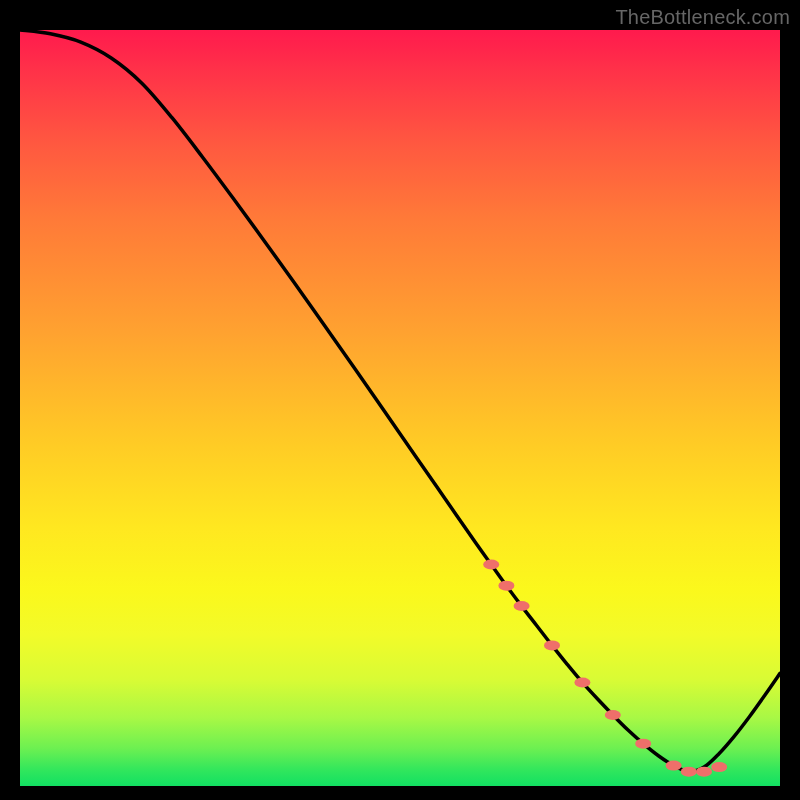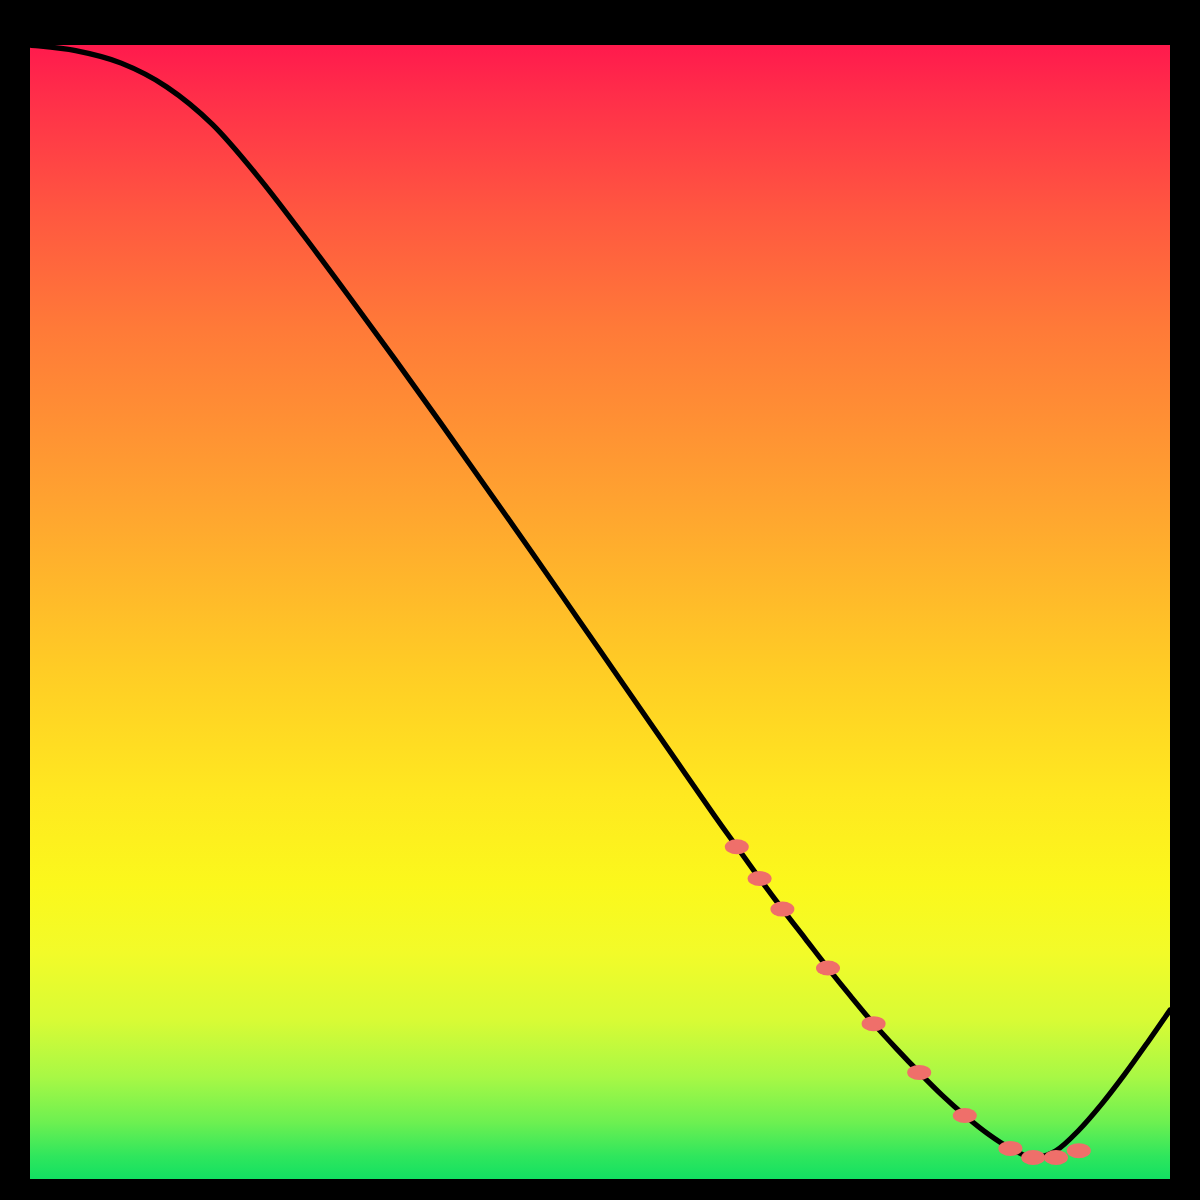--- a/index.html
+++ b/index.html
@@ -53,20 +53,21 @@
     left: 0;
     width: 100%;
     height: 100%;
     pointer-events: none;
   }
 </style>
 </head>
 <body>
 
 <div class="stage">
+  <div class="watermark">TheBottleneck.com</div>
   <div class="plot" id="plot" style="left: 20px; top: 30px; width: 760px; height: 756px;">
     <svg class="curve" id="curve-svg" preserveAspectRatio="none" viewBox="0 0 760 756">
         <path d="M 0 0 C 5.07 0.63, 20.27 1.76, 30.40 3.78 C 40.53 5.80, 50.67 8.06, 60.80 12.10 C 70.93 16.13, 81.07 21.17, 91.20 27.97 C 101.33 34.78, 111.47 42.97, 121.60 52.92 C 131.73 62.87, 141.87 75.35, 152.00 87.70 C 162.13 100.04, 172.27 113.65, 182.40 127.01 C 192.53 140.36, 202.67 154.10, 212.80 167.83 C 222.93 181.57, 233.07 195.43, 243.20 209.41 C 253.33 223.40, 263.47 237.51, 273.60 251.75 C 283.73 265.99, 293.87 280.48, 304.00 294.84 C 314.13 309.20, 324.27 323.44, 334.40 337.93 C 344.53 352.42, 354.67 367.16, 364.80 381.78 C 374.93 396.40, 385.07 411.01, 395.20 425.63 C 405.33 440.24, 415.47 454.86, 425.60 469.48 C 435.73 484.09, 448.40 502.49, 456.00 513.32 C 463.60 524.16, 466.13 527.44, 471.20 534.49 C 476.27 541.55, 481.33 548.73, 486.40 555.66 C 491.47 562.59, 496.53 569.39, 501.60 576.07 C 506.67 582.75, 511.73 589.18, 516.80 595.73 C 521.87 602.28, 526.93 608.96, 532.00 615.38 C 537.07 621.81, 542.13 628.11, 547.20 634.28 C 552.27 640.46, 557.33 646.63, 562.40 652.43 C 567.47 658.22, 572.53 663.64, 577.60 669.06 C 582.67 674.48, 587.73 679.77, 592.80 684.94 C 597.87 690.10, 602.93 695.27, 608.00 700.06 C 613.07 704.84, 618.13 709.38, 623.20 713.66 C 628.27 717.95, 633.33 722.11, 638.40 725.76 C 643.47 729.41, 648.53 732.94, 653.60 735.59 C 658.67 738.23, 663.73 741.38, 668.80 741.64 C 673.87 741.89, 678.93 740.12, 684.00 737.10 C 689.07 734.08, 694.13 728.66, 699.20 723.49 C 704.27 718.33, 709.33 712.28, 714.40 706.10 C 719.47 699.93, 724.53 693.25, 729.60 686.45 C 734.67 679.64, 739.73 672.46, 744.80 665.28 C 749.87 658.10, 757.47 647.01, 760.00 643.36" fill="none" stroke="#000000" stroke-width="3.5" stroke-linecap="round" stroke-linejoin="round"></path>
         <ellipse cx="471.20" cy="534.49" rx="8" ry="5" fill="#ef6f6a"></ellipse>
         <ellipse cx="486.40" cy="555.66" rx="8" ry="5" fill="#ef6f6a"></ellipse>
         <ellipse cx="501.60" cy="576.07" rx="8" ry="5" fill="#ef6f6a"></ellipse>
         <ellipse cx="532.00" cy="615.38" rx="8" ry="5" fill="#ef6f6a"></ellipse>
         <ellipse cx="562.40" cy="652.43" rx="8" ry="5" fill="#ef6f6a"></ellipse>
         <ellipse cx="592.80" cy="684.94" rx="8" ry="5" fill="#ef6f6a"></ellipse>
         <ellipse cx="623.20" cy="713.66" rx="8" ry="5" fill="#ef6f6a"></ellipse>

